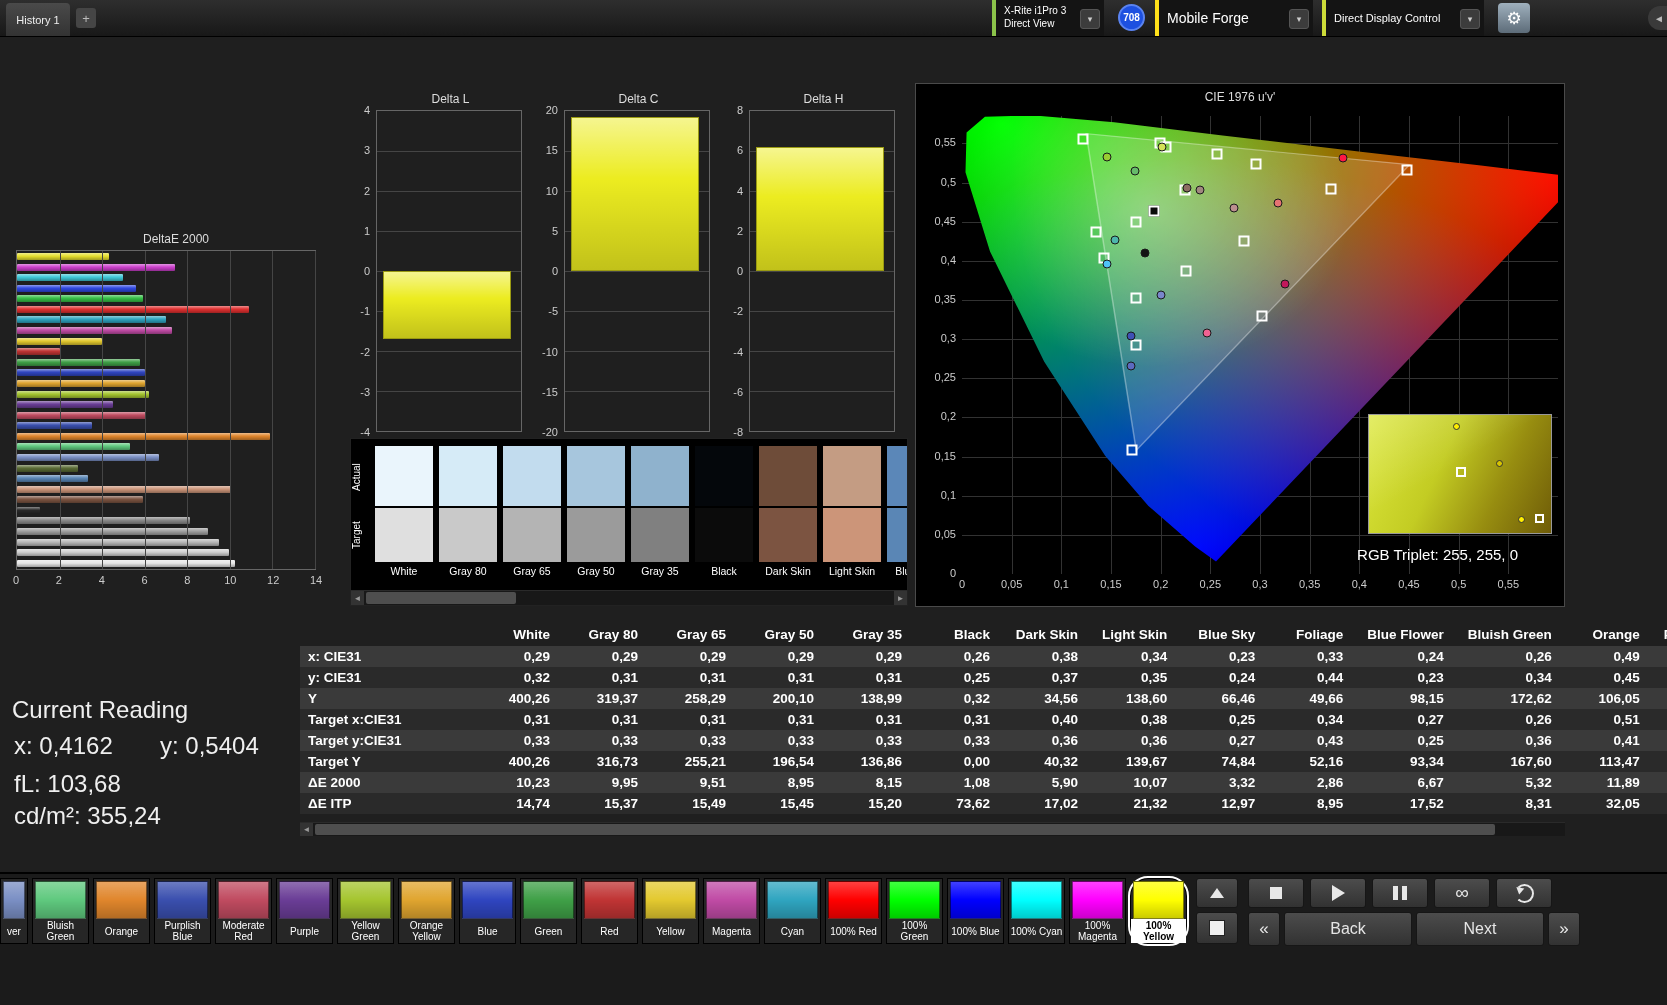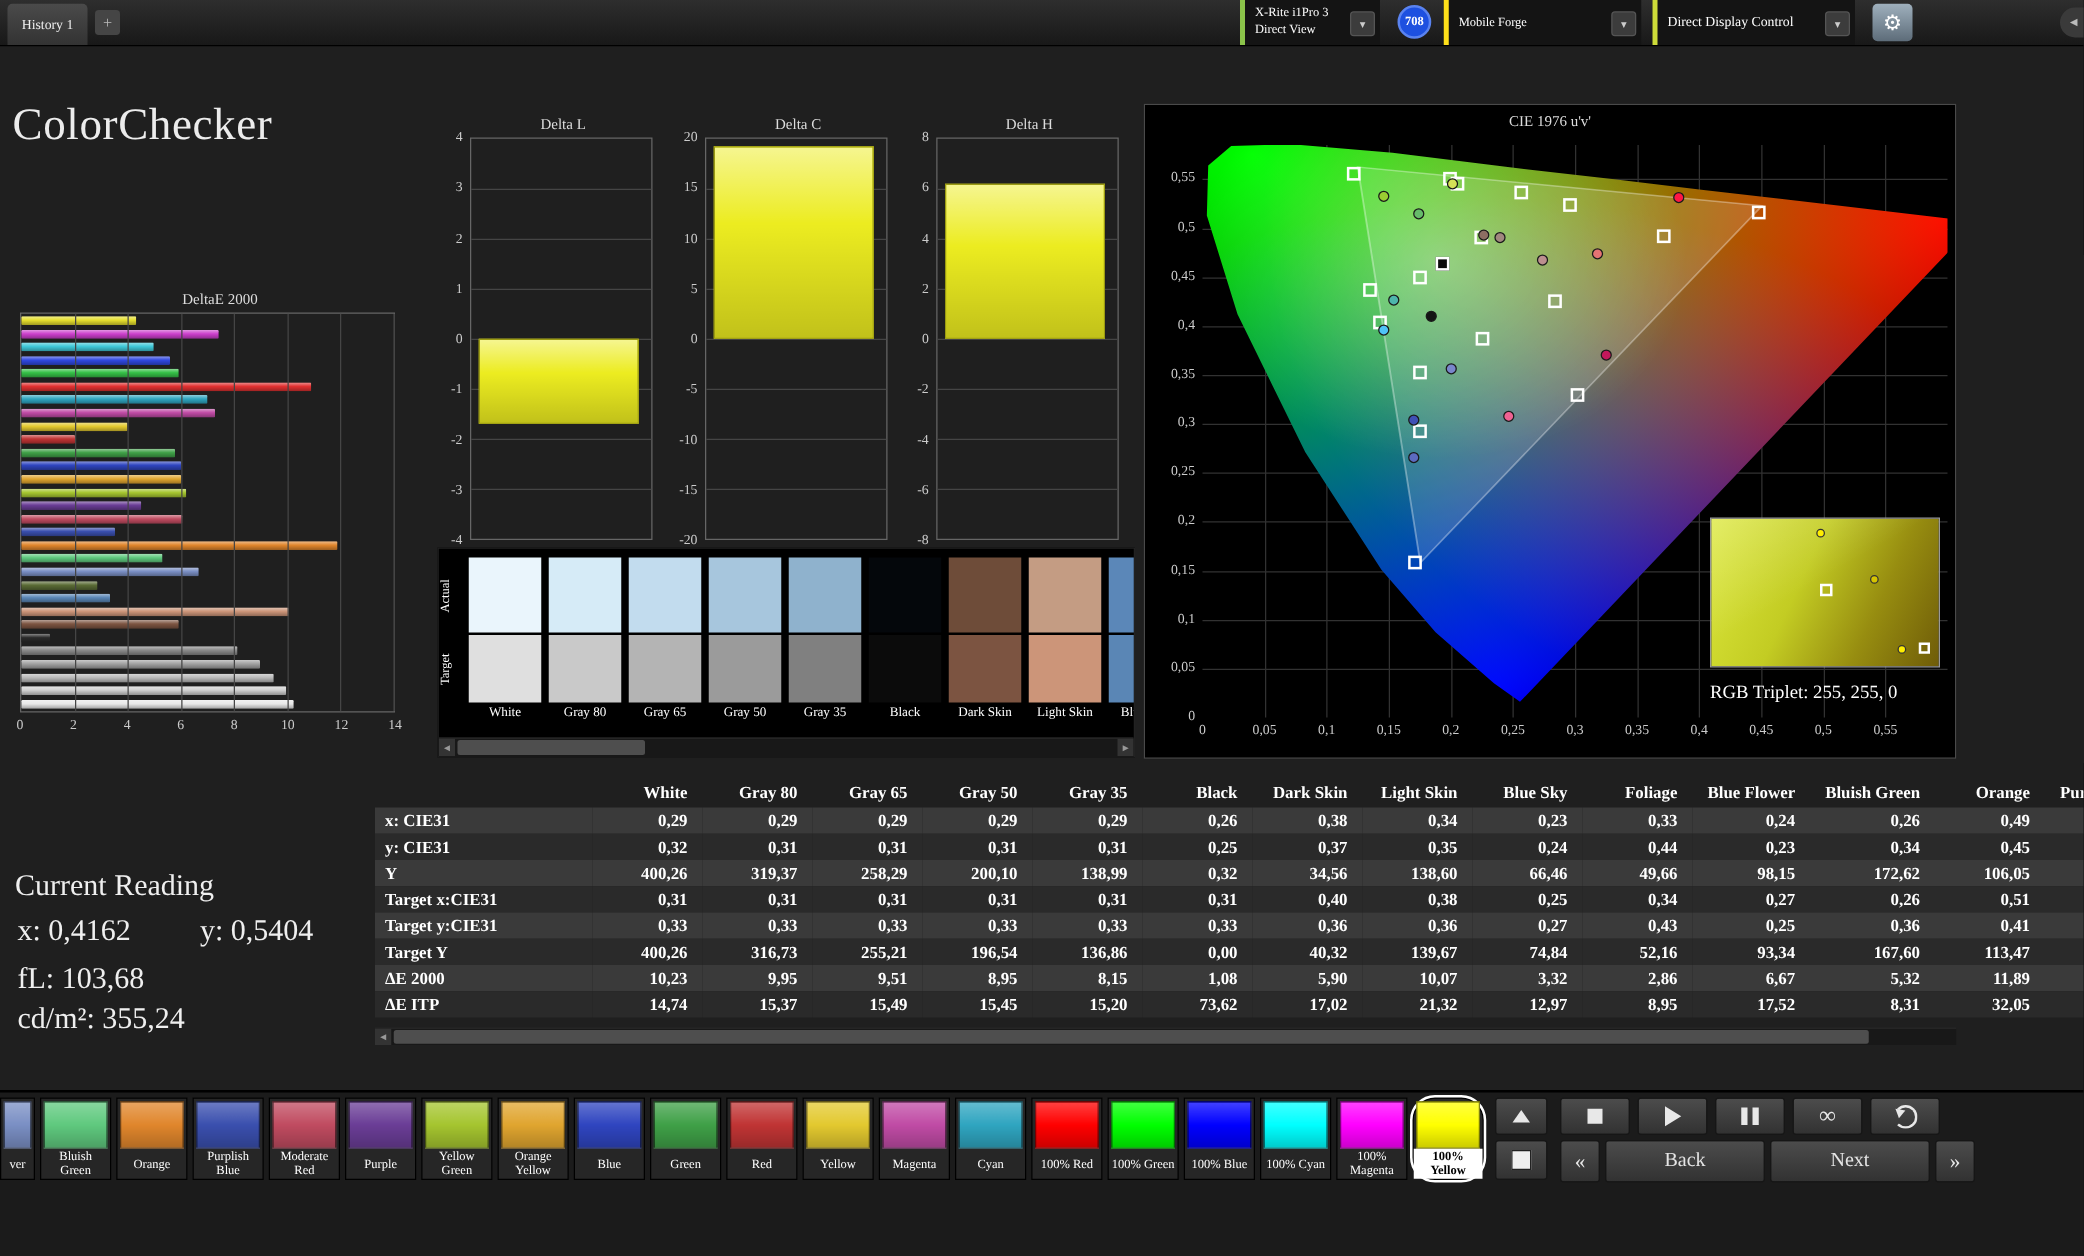--- a/index.html
+++ b/index.html
@@ -1,28 +1,28 @@
 <!DOCTYPE html>
 <html><head>
 <meta charset="utf-8">
 <style>
   html,body{margin:0;padding:0;background:#101010;}
   #screen{position:relative;width:1667px;height:1005px;background:#1f1f1f;overflow:hidden;
-          font-family:Liberation Serif, serif;color:#e8e8e8;-webkit-font-smoothing:antialiased;}
+          font-family:Liberation Sans, sans-serif;color:#e8e8e8;-webkit-font-smoothing:antialiased;}
 
   
   #topbar{position:absolute;left:0;top:0;width:1667px;height:36px;
           background:linear-gradient(#2e2e2e,#181818);border-bottom:1px solid #000;}
   .tab{position:absolute;left:6px;top:3px;width:64px;height:33px;background:linear-gradient(#4a4a4a,#333);
        border-radius:4px 4px 0 0;color:#eee;font-size:11px;display:flex;align-items:center;justify-content:center;}
   .addtab{position:absolute;left:76px;top:8px;width:20px;height:20px;background:#454545;border-radius:3px;
           color:#bbb;font-size:13px;display:flex;align-items:center;justify-content:center;}
   .ddgroup{position:absolute;top:0;height:36px;background:#141414;border-left:4px solid #8bc34a;box-sizing:border-box;}
   .ddgroup .two{position:absolute;left:8px;top:4px;font-size:10px;line-height:13px;color:#fff;white-space:nowrap;}
-  .ddgroup .one{position:absolute;left:8px;top:0;height:36px;display:flex;align-items:center;font-size:10px;color:#fff;white-space:nowrap;}
+  .ddgroup .one{position:absolute;left:8px;top:0;height:36px;display:flex;align-items:center;font-size:14px;color:#fff;white-space:nowrap;}
   .chev{position:absolute;right:4px;top:9px;width:18px;height:18px;background:#3c3c3c;border:1px solid #555;
         border-radius:3px;color:#ccc;font-size:9px;display:flex;align-items:center;justify-content:center;}
   #meter-badge{position:absolute;left:1118px;top:4px;width:27px;height:27px;border-radius:50%;
         background:#1d50e0;border:2px solid #5a83f0;color:#fff;font-size:10px;font-weight:bold;
         display:flex;align-items:center;justify-content:center;box-sizing:border-box;}
   #gear-btn{position:absolute;left:1498px;top:3px;width:32px;height:30px;border-radius:4px;
         background:linear-gradient(#9fb0bd,#5d6c79);color:#fff;font-size:17px;display:flex;align-items:center;justify-content:center;}
   #bar-arrow{position:absolute;left:1648px;top:6px;width:30px;height:24px;border-radius:12px;background:#3a3a3a;
         color:#bbb;font-size:10px;display:flex;align-items:center;padding-left:6px;box-sizing:border-box;}
 
@@ -148,21 +148,20 @@
 
     <div class="ddgroup" style="left:1322px;width:162px;border-left-color:#cddc39;">
       <div class="one" style="font-size:11px;">Direct Display Control</div>
       <div class="chev">▾</div>
     </div>
 
     <div id="gear-btn">⚙</div>
     <div id="bar-arrow">◄</div>
   </div>
 
-  <div id="page-title">ColorChecker</div>
 
   <div id="de-chart">
     <div class="ct">DeltaE 2000</div>
     <div id="de-plot">
       <div id="de-bars">
           <div class="hbar" style="width: 30.7143%; background-color: rgb(230, 223, 46);"></div>
           <div class="hbar" style="width: 52.8571%; background-color: rgb(204, 63, 204);"></div>
           <div class="hbar" style="width: 35.7143%; background-color: rgb(63, 200, 216);"></div>
           <div class="hbar" style="width: 40%; background-color: rgb(48, 72, 224);"></div>
           <div class="hbar" style="width: 42.1429%; background-color: rgb(53, 192, 71);"></div>

